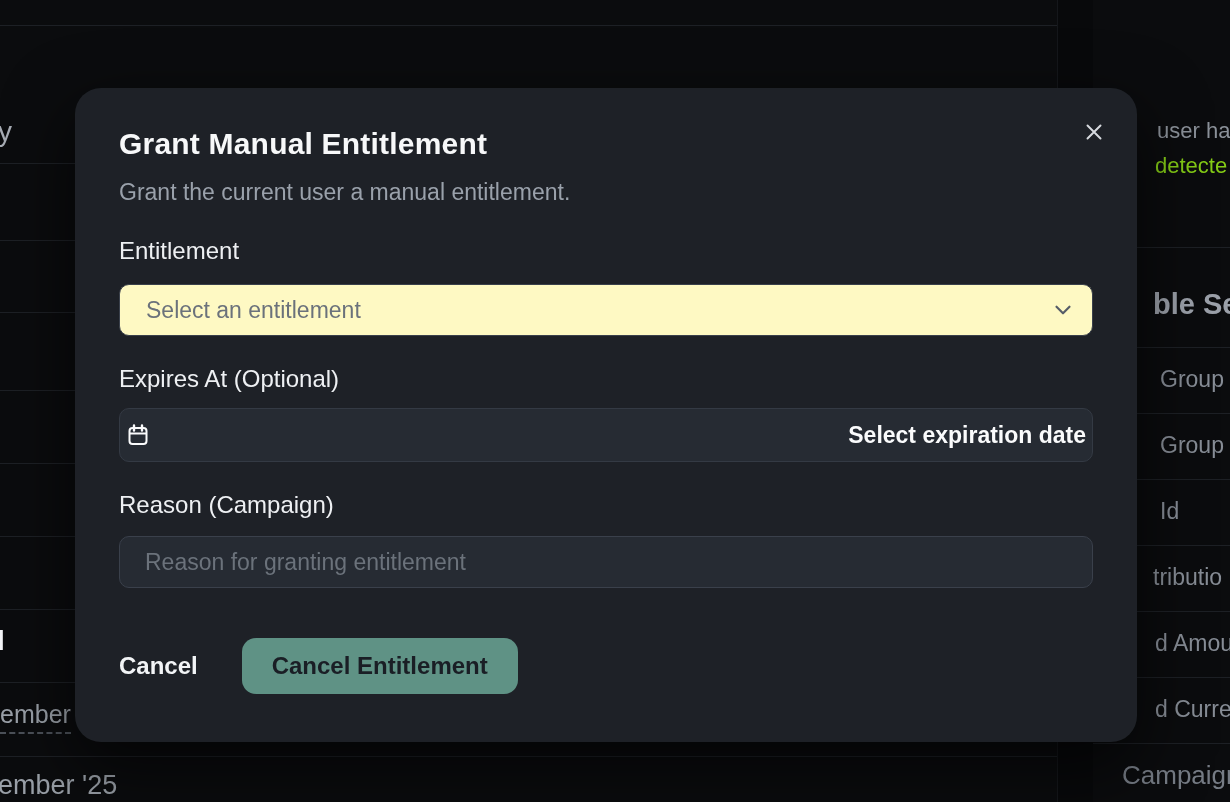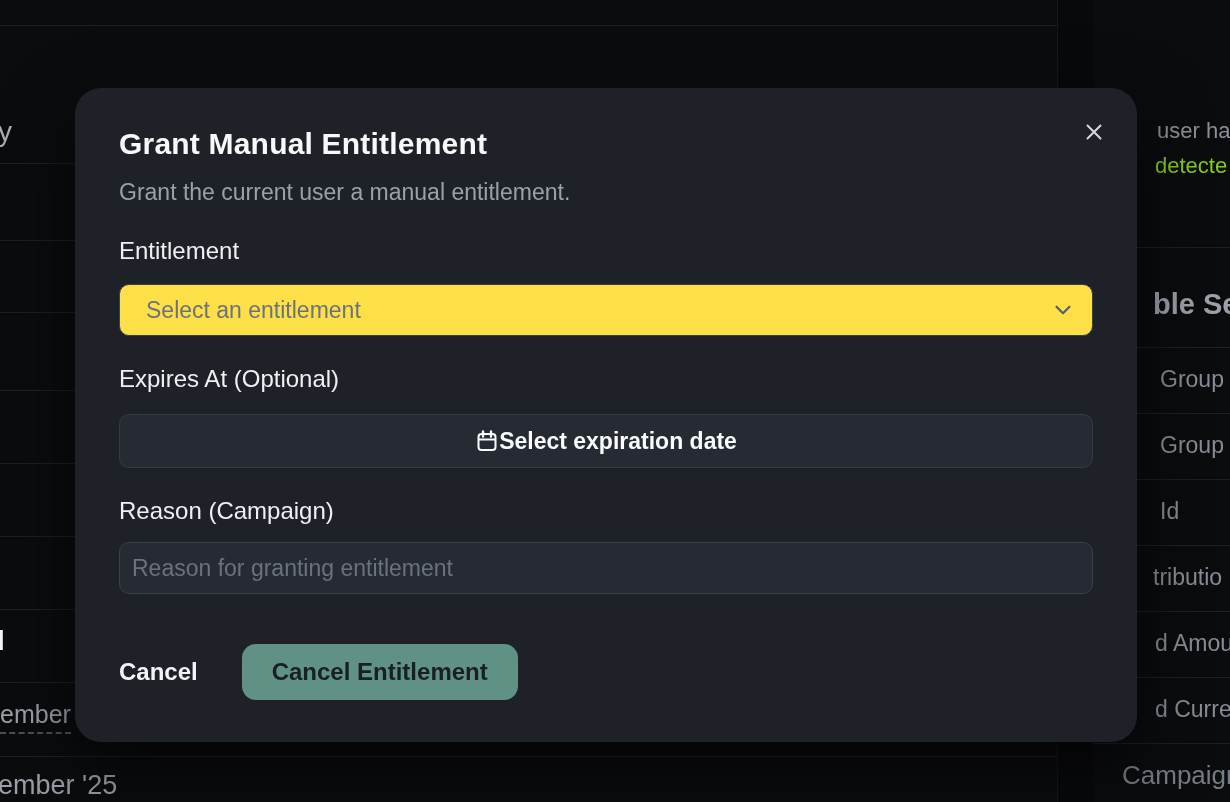--- a/index.html
+++ b/index.html
@@ -41,35 +41,35 @@
   .close-btn{
     position:absolute;top:29px;right:28px;width:30px;height:30px;
     background:none;border:none;padding:2px;cursor:pointer;display:flex;
     align-items:center;justify-content:center;
   }
   .modal-title{font-size:30px;line-height:40px;font-weight:700;color:#f7f8f9;letter-spacing:.2px;}
   .modal-sub{margin-top:12px;font-size:23px;line-height:32px;color:#9aa1ab;}
   .field-label{margin-top:28px;font-size:24px;line-height:30px;font-weight:500;color:#eef0f3;}
   .select{
     margin-top:18px;height:52px;box-sizing:border-box;
-    background:#fde047;border:1px solid #3a404b;border-radius:10px;
+    background:#fef9c3;border:1px solid #3a404b;border-radius:10px;
     display:flex;align-items:center;padding:0 16px 0 26px;cursor:pointer;
   }
   .select .ph{flex:1;font-size:23px;color:#6b727b;}
   .date-btn{
-    margin-top:20px;height:54px;width:100%;box-sizing:border-box;
+    margin-top:14px;height:54px;width:100%;box-sizing:border-box;
     background:#262b33;border:1px solid #343a44;border-radius:10px;
-    display:flex;align-items:center;justify-content:center;gap:0;
+    display:flex;align-items:center;justify-content:space-between;gap:0;
     color:#fafbfc;font-size:23px;font-weight:700;cursor:pointer;
     font-family:"Liberation Sans",sans-serif;
   }
   .text-input{
     margin-top:16px;height:52px;width:100%;box-sizing:border-box;
     background:#262b33;border:1px solid #3a404b;border-radius:10px;
-    padding:0 12px;font-size:23px;color:#e8eaee;outline:none;
+    padding:0 25px;font-size:23px;color:#e8eaee;outline:none;
     font-family:"Liberation Sans",sans-serif;
   }
   .text-input::placeholder{color:#6b727b;opacity:1;}
   .footer{margin-top:50px;display:flex;justify-content:flex-start;align-items:center;gap:44px;}
   .cancel-btn{
     background:none;border:none;cursor:pointer;
     color:#f2f4f6;font-size:24px;font-weight:700;
     font-family:"Liberation Sans",sans-serif;padding:0;
   }
   .submit-btn{

